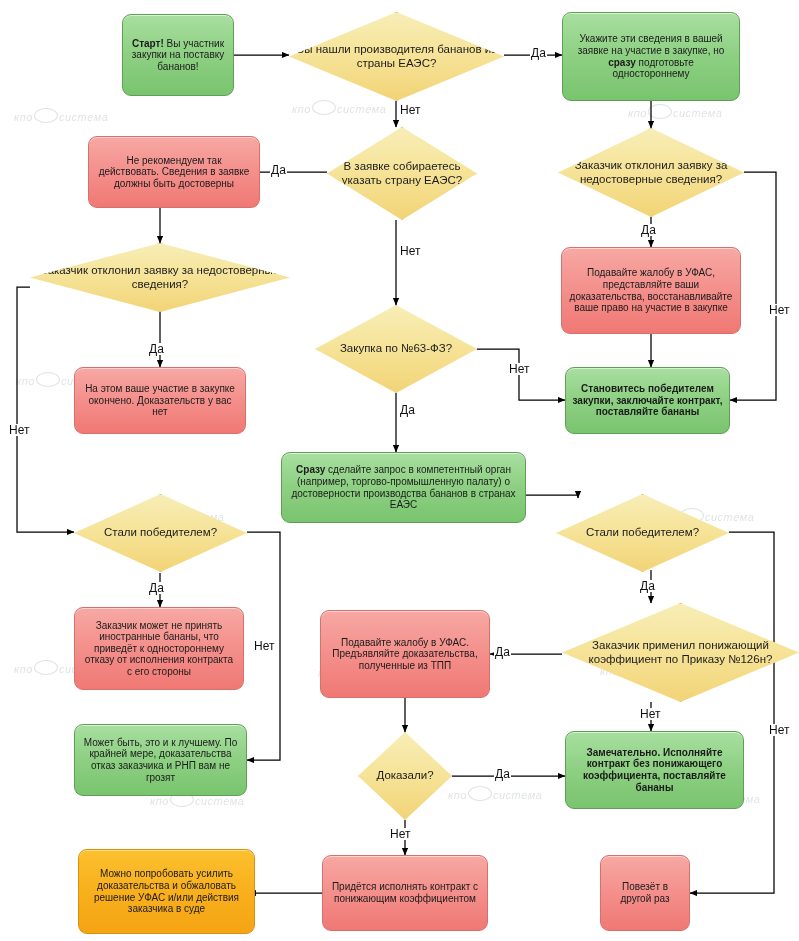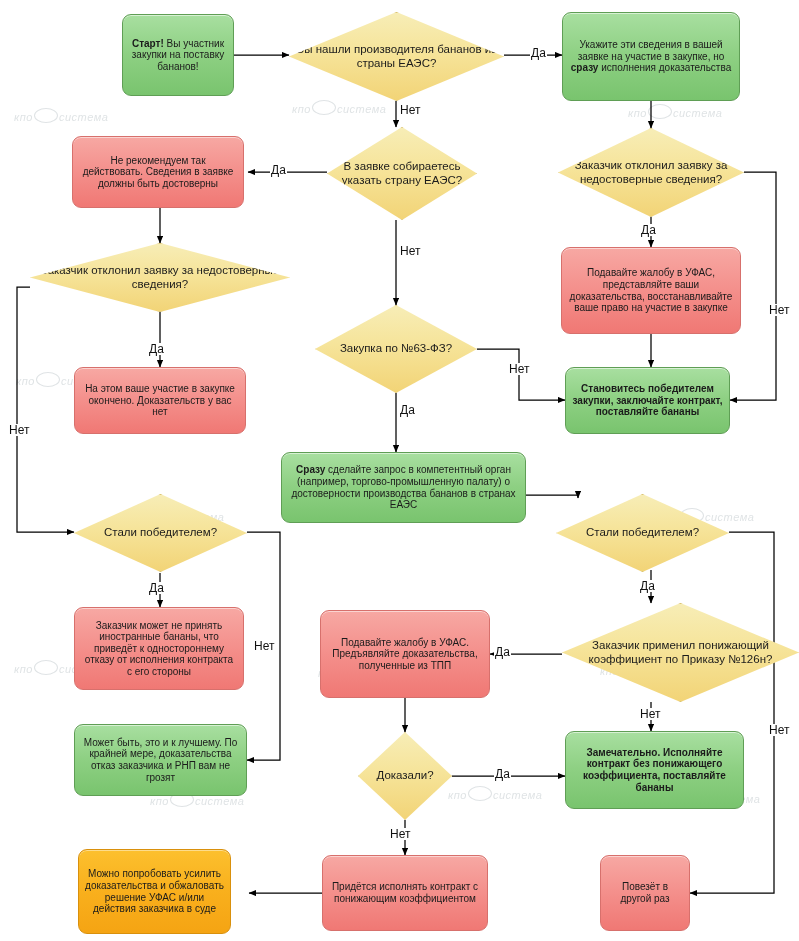--- a/index.html
+++ b/index.html
@@ -176,25 +176,25 @@
       <b>Старт!</b><span> Вы участник закупки на поставку бананов!</span>
     </span>
   </div>
 
   <div class="node diamond" style="left:289px;top:12px;width:215px;height:89px;">
     <span class="dtxt">Вы нашли производителя бананов из страны ЕАЭС?</span>
   </div>
 
   <div class="node box green" style="left:562px;top:12px;width:178px;height:89px;">
     <span>
-      <span>Укажите эти сведения в вашей заявке на участие в закупке, но </span><b>сразу</b><span> исполнения доказательства</span>
+      <span>Укажите эти сведения в вашей заявке на участие в закупке, но </span><b>сразу</b><span> подготовьте одностороннему</span>
     </span>
   </div>
 
-  <div class="node box red" style="left:72px;top:136px;width:172px;height:72px;">
+  <div class="node box red" style="left:88px;top:136px;width:172px;height:72px;">
     <span>Не рекомендуем так действовать. Сведения в заявке должны быть достоверны</span>
   </div>
 
   <div class="node diamond" style="left:327px;top:127px;width:150px;height:93px;">
     <span class="dtxt">В заявке собираетесь указать страну ЕАЭС?</span>
   </div>
 
   <div class="node diamond" style="left:558px;top:128px;width:186px;height:89px;">
     <span class="dtxt">Заказчик отклонил заявку за недостоверные сведения?</span>
   </div>
@@ -250,21 +250,21 @@
   </div>
 
   <div class="node diamond" style="left:358px;top:732px;width:94px;height:88px;">
     <span class="dtxt">Доказали?</span>
   </div>
 
   <div class="node box green strong" style="left:565px;top:731px;width:179px;height:78px;font-weight:bold;">
     <span>Замечательно. Исполняйте контракт без понижающего коэффициента, поставляйте бананы</span>
   </div>
 
-  <div class="node box orange" style="left:78px;top:849px;width:153px;height:85px;">
+  <div class="node box orange" style="left:78px;top:849px;width:177px;height:85px;">
     <span>Можно попробовать усилить доказательства и обжаловать решение УФАС и/или действия заказчика в суде</span>
   </div>
 
   <div class="node box red" style="left:600px;top:855px;width:90px;height:76px;">
     <span>Повезёт в другой раз</span>
   </div>
 
   <div class="node box red" style="left:322px;top:855px;width:166px;height:76px;">
     <span>Придётся исполнять контракт с понижающим коэффициентом</span>
   </div>

